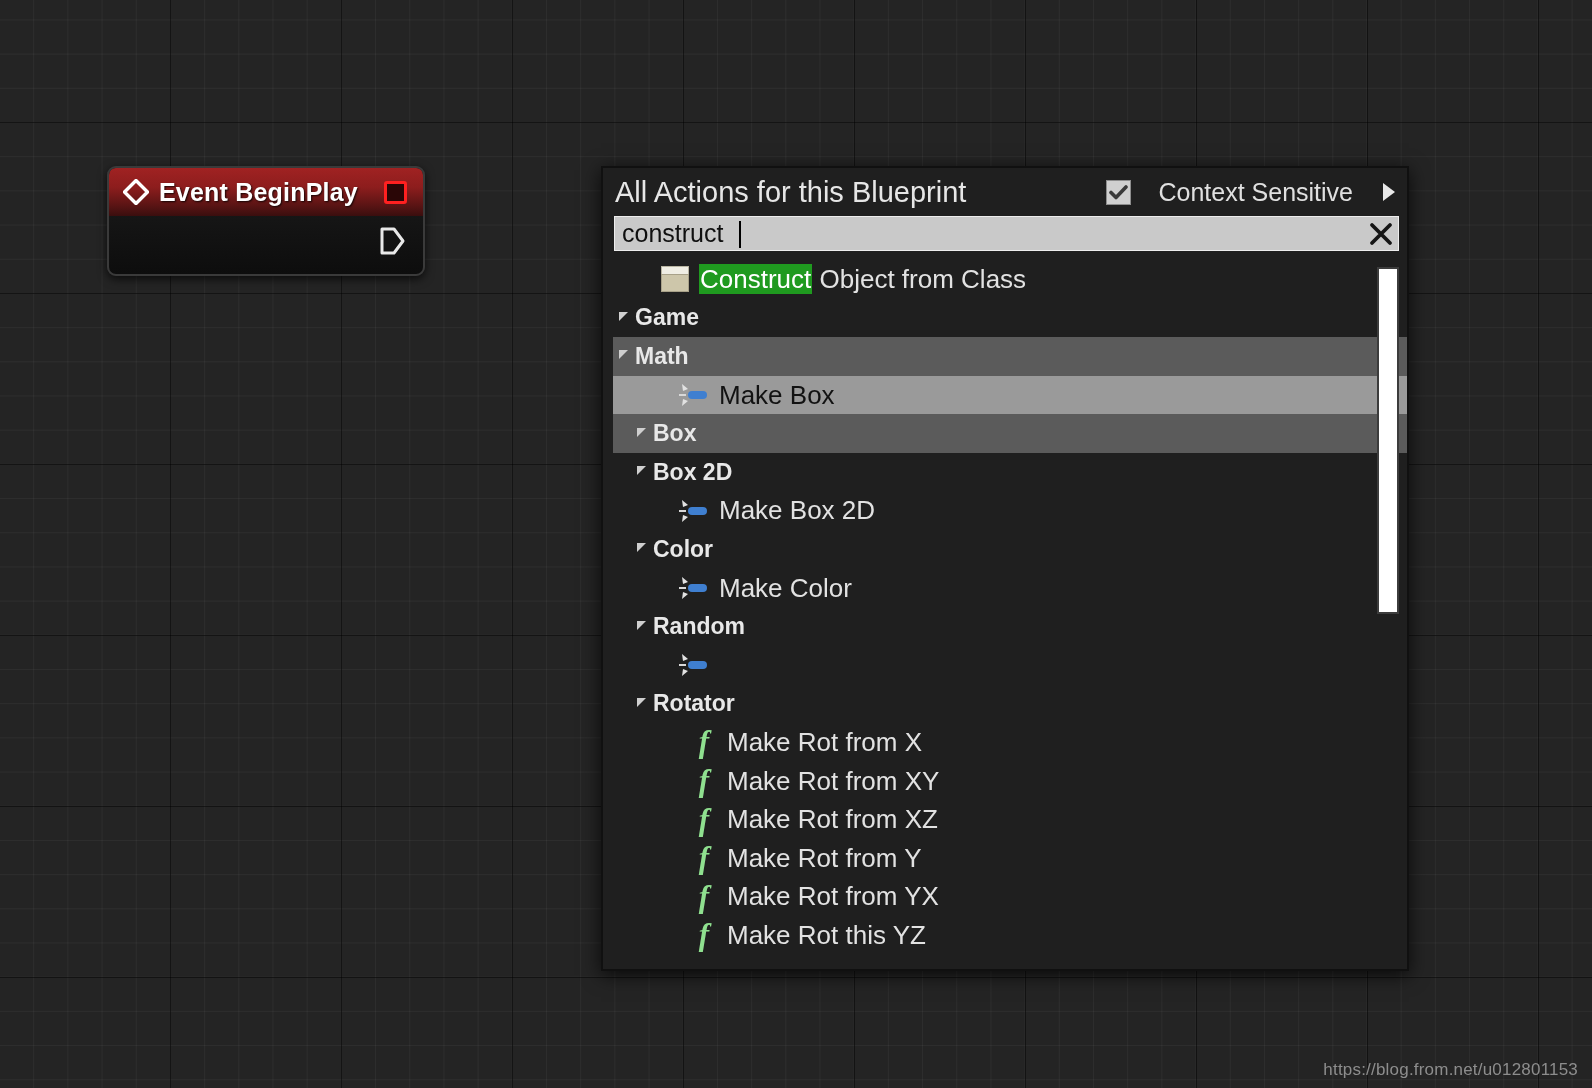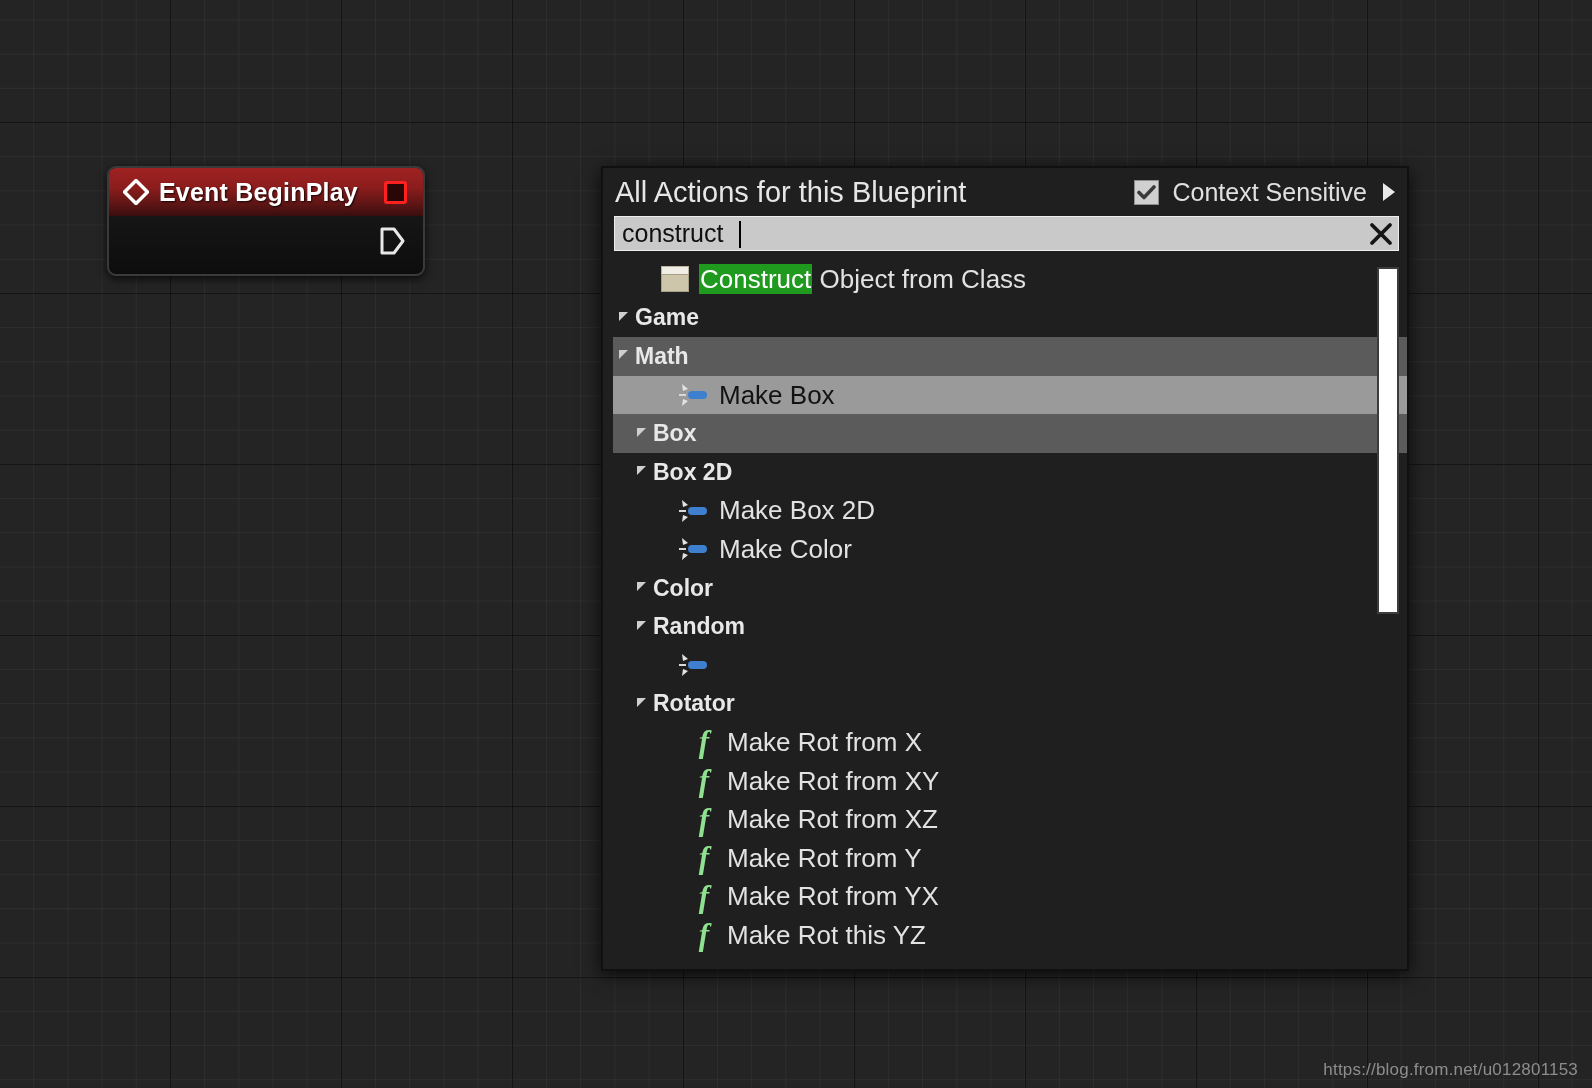--- a/index.html
+++ b/index.html
@@ -94,21 +94,21 @@
     background: #1f1f1f;
   }
   #menu-title {
     color: #e6e6e6;
     font-size: 29px;
     flex: 1 1 auto;
     white-space: nowrap;
   }
   #context-sensitive-group {
     display: flex; align-items: center;
-    gap: 13px;
+    gap: 27px;
   }
   #context-sensitive-checkbox {
     width: 25px; height: 25px;
     background: #d0d0d0;
     border: 1px solid #8d8d8d;
     display: flex; align-items: center; justify-content: center;
     flex: 0 0 25px;
   }
   #context-sensitive-label {
     color: #e0e0e0;
@@ -336,37 +336,37 @@
           <span class="icon-box">
             <svg width="30" height="26" viewBox="0 0 30 26">
               <rect x="9" y="9" width="19" height="8" rx="4" fill="#3f7fd0"></rect>
               <path d="M3 2 L9 7 L4 9 Z" fill="#e2e2e2"></path>
               <path d="M3 24 L9 19 L4 17 Z" fill="#e2e2e2"></path>
               <path d="M0 13 L7 13" stroke="#d8d8d8" stroke-width="2"></path>
             </svg>
           </span>
           <span>Make Box 2D</span>
         </div>
+        <div class="row category indent-2">
+          <span class="cat-arrow"></span>
+          <span>Color</span>
+        </div>
         <div class="row action indent-a2">
           <span class="icon-box">
             <svg width="30" height="26" viewBox="0 0 30 26">
               <rect x="9" y="9" width="19" height="8" rx="4" fill="#3f7fd0"></rect>
               <path d="M3 2 L9 7 L4 9 Z" fill="#e2e2e2"></path>
               <path d="M3 24 L9 19 L4 17 Z" fill="#e2e2e2"></path>
               <path d="M0 13 L7 13" stroke="#d8d8d8" stroke-width="2"></path>
             </svg>
           </span>
           <span>Make Color</span>
         </div>
         <div class="row category indent-2">
           <span class="cat-arrow"></span>
-          <span>Color</span>
-        </div>
-        <div class="row category indent-2">
-          <span class="cat-arrow"></span>
           <span>Random</span>
         </div>
         <div class="row action indent-a2">
           <span class="icon-box">
             <svg width="30" height="26" viewBox="0 0 30 26">
               <rect x="9" y="9" width="19" height="8" rx="4" fill="#3f7fd0"></rect>
               <path d="M3 2 L9 7 L4 9 Z" fill="#e2e2e2"></path>
               <path d="M3 24 L9 19 L4 17 Z" fill="#e2e2e2"></path>
               <path d="M0 13 L7 13" stroke="#d8d8d8" stroke-width="2"></path>
             </svg>

